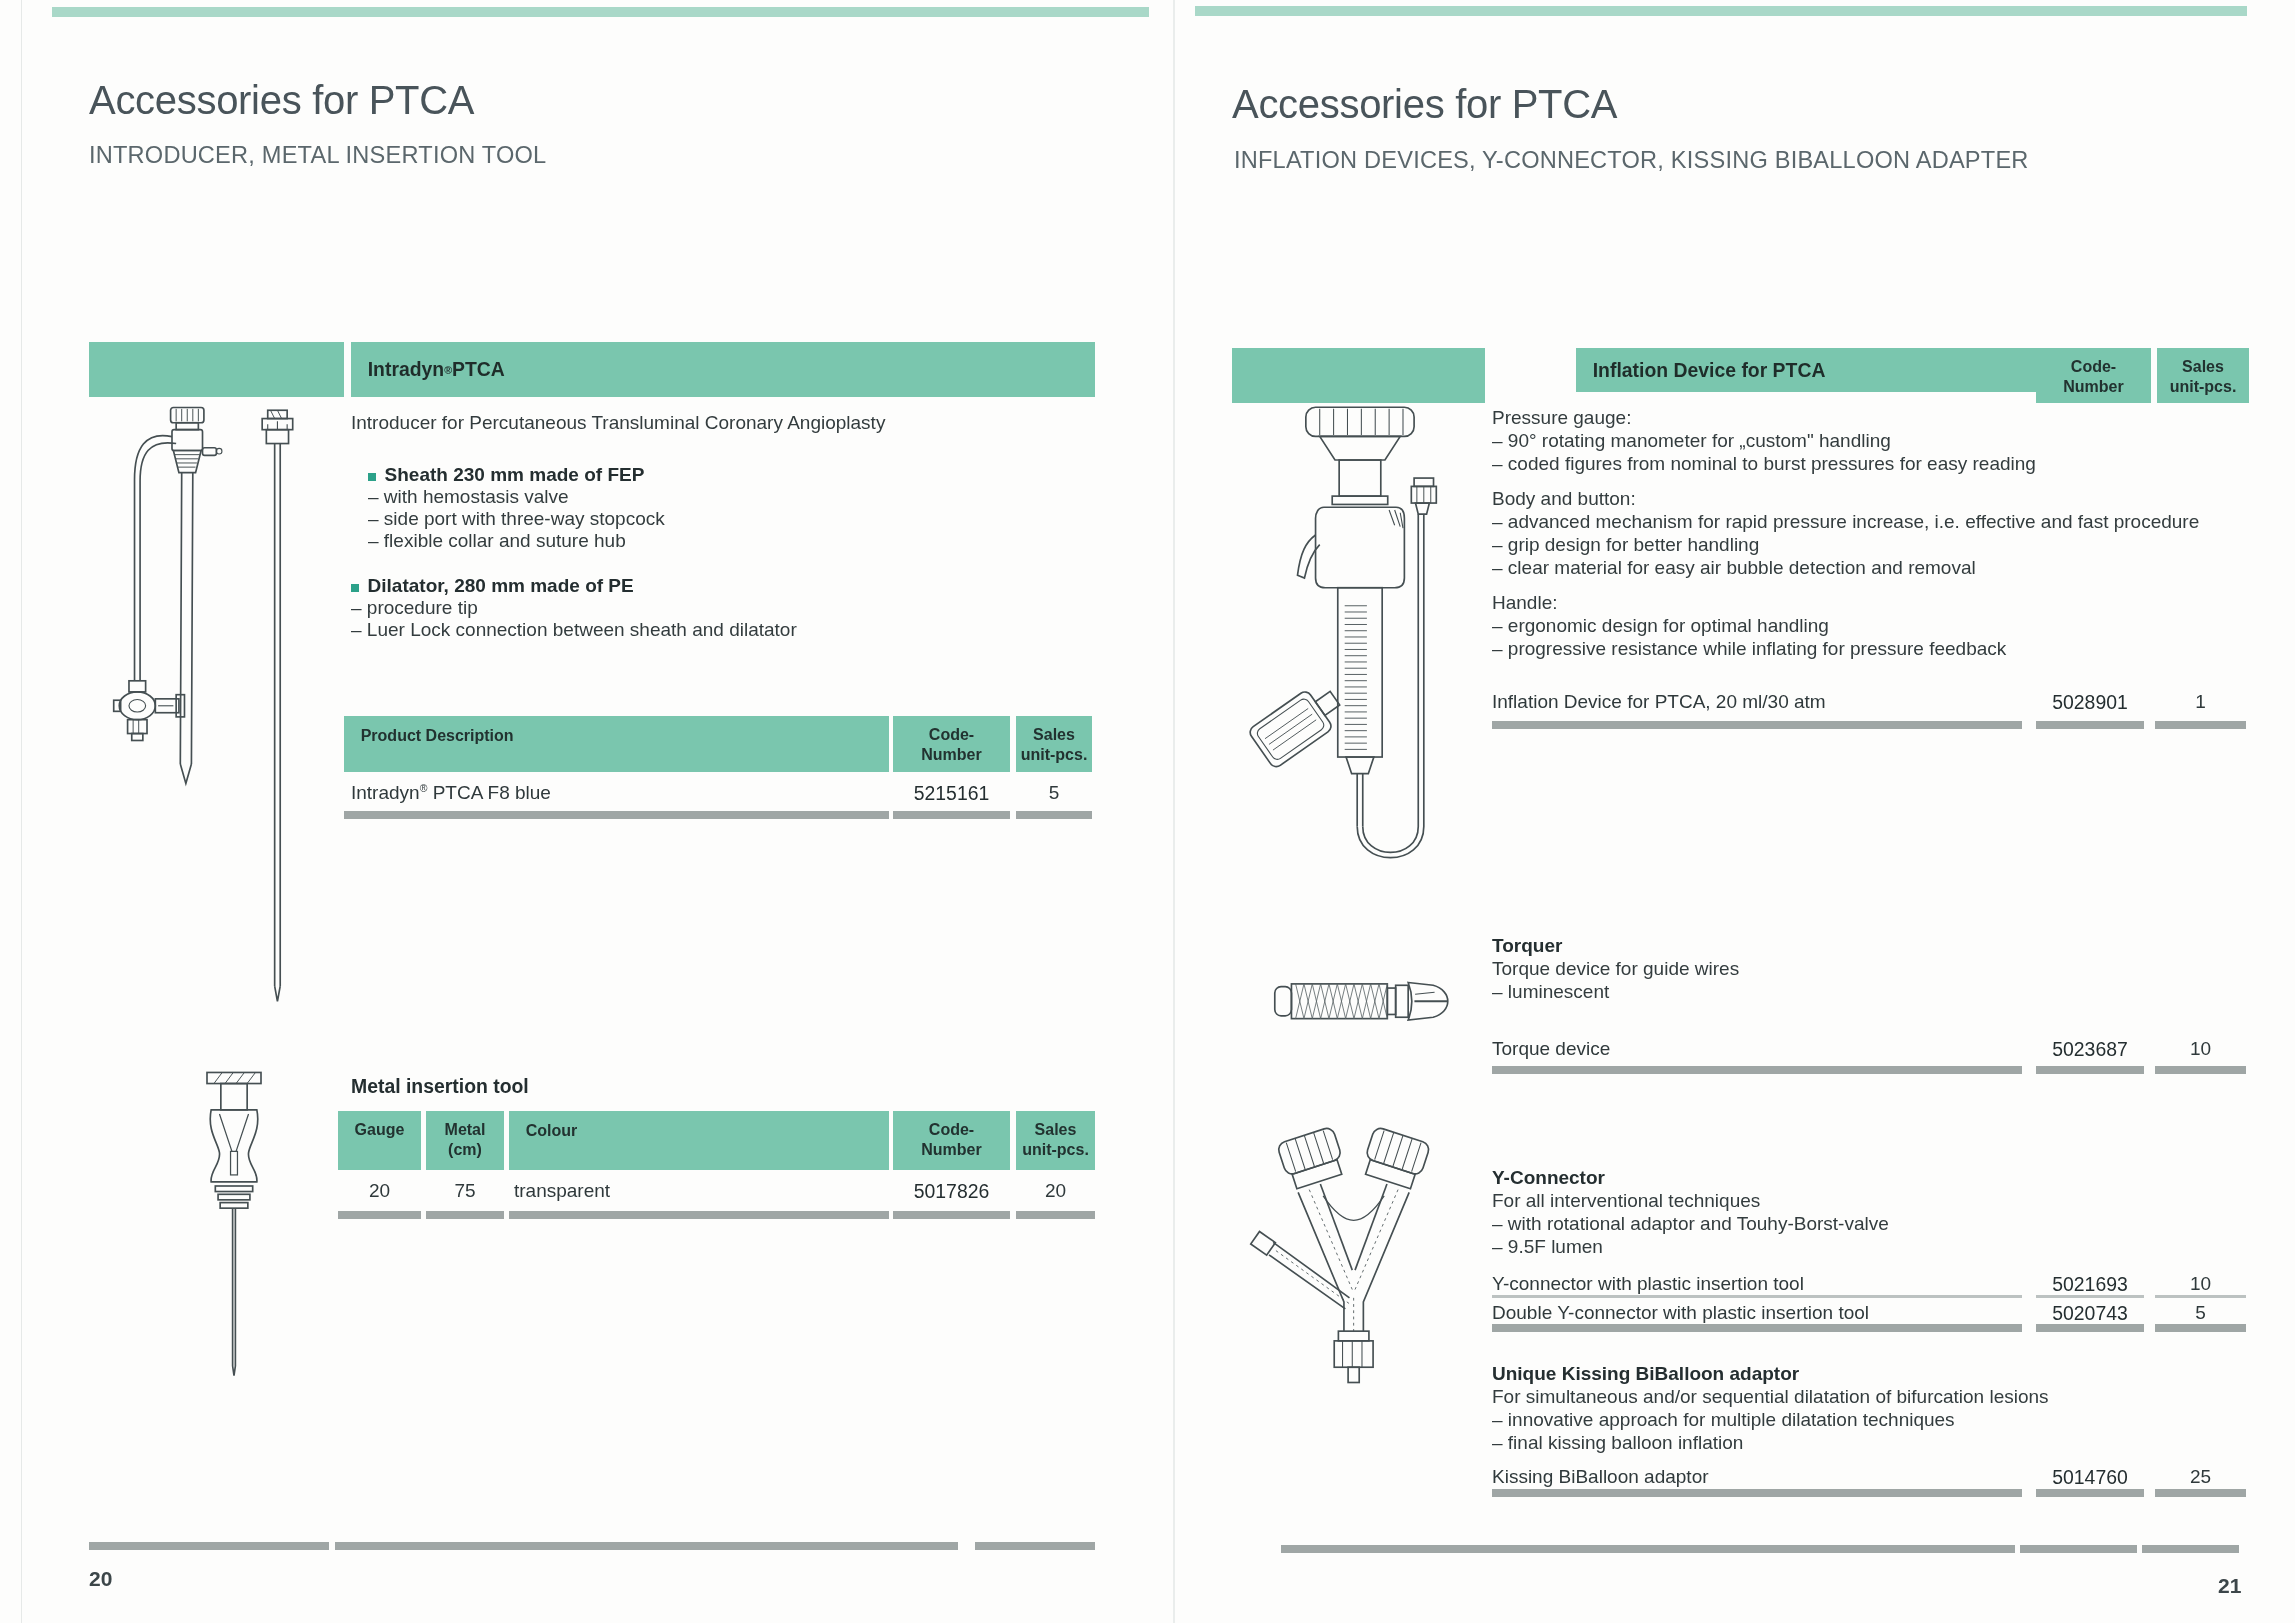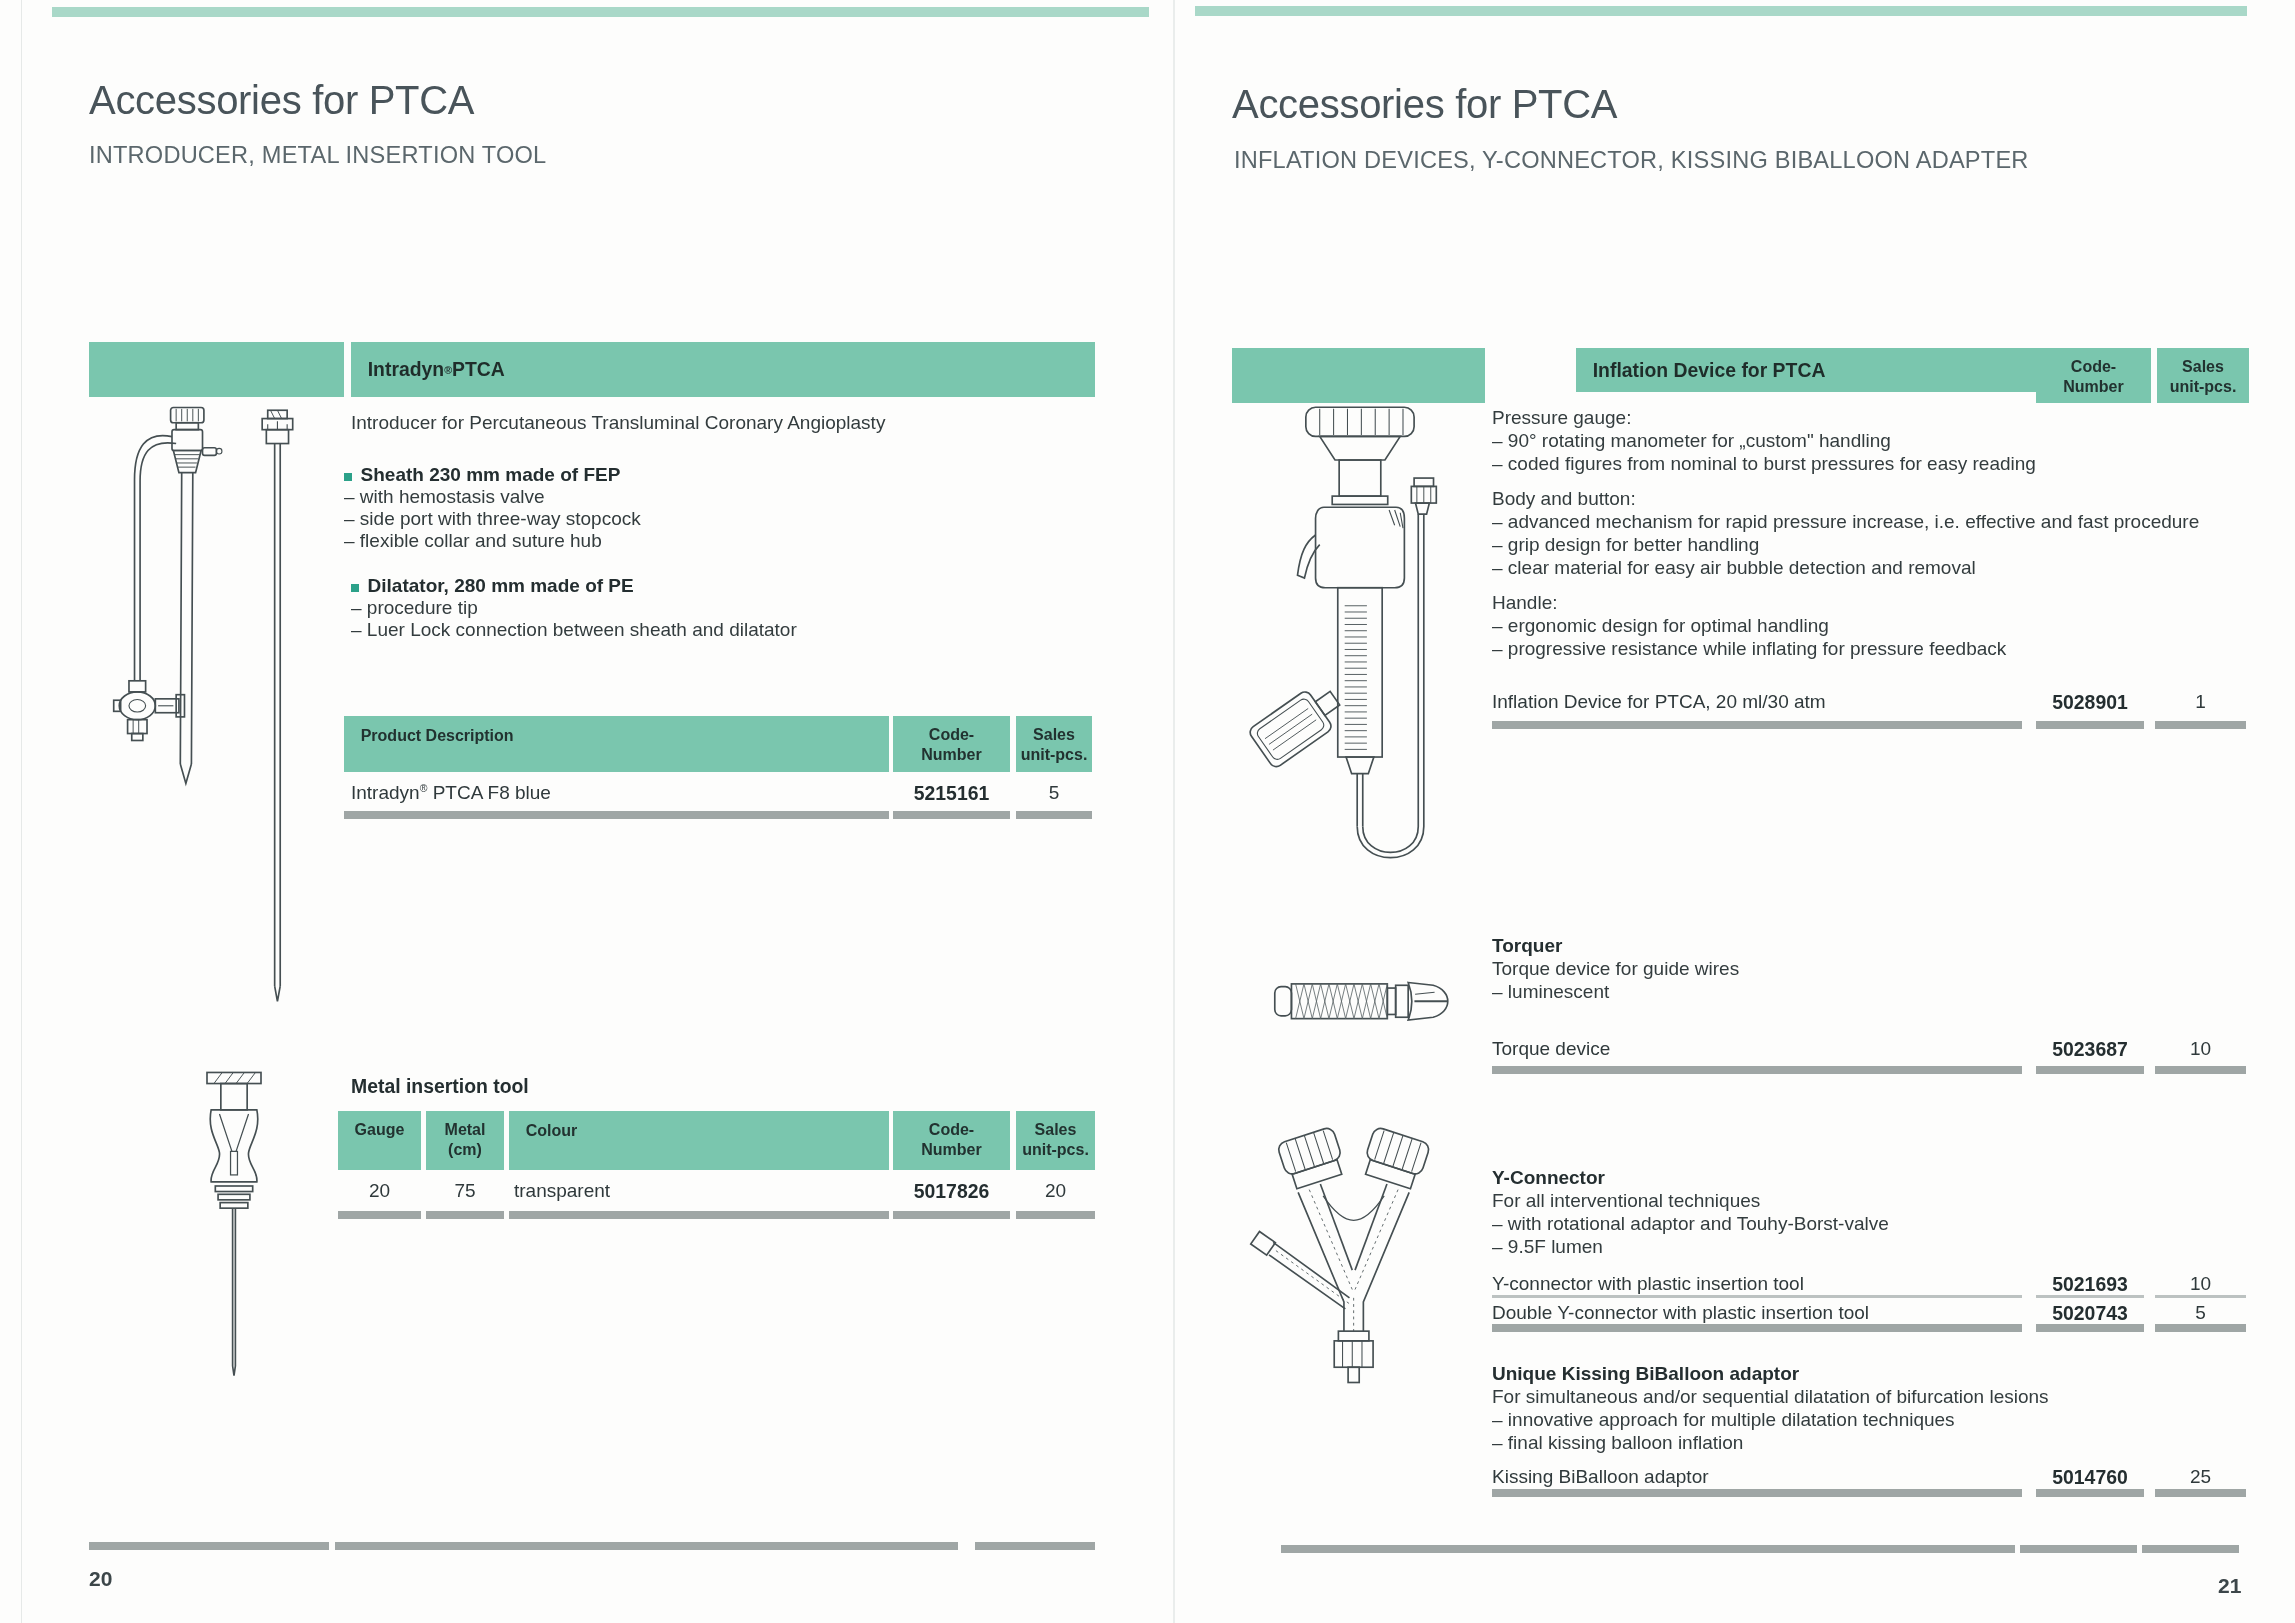--- a/index.html
+++ b/index.html
@@ -11,21 +11,21 @@
   .band{background:#7ac6ae;}
   .band-label{display:flex;align-items:center;padding-left:16.7px;font-weight:bold;font-size:19.4px;color:#1f2d2a;}
   .hcell{font-weight:bold;font-size:16px;color:#223230;line-height:20px;box-sizing:border-box;}
   .hcell.center{display:flex;flex-direction:column;align-items:center;padding-top:9px;}
   .hcell.left{padding:10.4px 0 0 16.7px;}
   .body27{font-size:19px;line-height:23px;}
   .lh32{line-height:22px;}
   .bold{font-weight:bold;color:#242e30;}
   .sq::before{content:"";display:inline-block;width:7.6px;height:7.6px;background:#2ca189;margin-right:9px;}
   .rowdesc{font-size:19px;color:#2f393b;white-space:nowrap;}
-  .rowcode{font-weight:bold;font-size:19.4px;color:#242e30;text-align:center;}
+  .rowcode{font-weight:normal;font-size:19.4px;color:#242e30;text-align:center;}
   .rowunit{font-size:19px;color:#2f393b;text-align:center;}
   .bar{background:#9fa6a5;}
   .rule{background:#bcc2c1;}
   .pagenum{font-size:21px;font-weight:bold;color:#3c4649;}
   .topstrip{background:#a9d8c8;}
   svg{display:block;}
   sup{font-size:0.55em;}
 </style>
 </head>
 <body>
@@ -43,21 +43,21 @@
   <div class="abs band" style="left:89px;top:342px;width:255px;height:55px;"></div>
   <div class="abs band band-label" style="left:351px;top:342px;width:602px;height:55px;">
     <span>Intradyn</span>
       <sup>®</sup>
       <span> PTCA</span>
   </div>
   <div class="abs band" style="left:958px;top:342px;width:137px;height:55px;"></div>
 
   <div class="abs body27" style="left:351px;top:411px;">Introducer for Percutaneous Transluminal Coronary Angioplasty</div>
 
-  <div class="abs body27 lh32" style="left:344px;top:464px;width:659px;">
+  <div class="abs body27 lh32" style="left:368px;top:464px;width:659px;">
     <div class="bold sq">Sheath 230 mm made of FEP</div>
     <div>– with hemostasis valve</div>
     <div>– side port with three-way stopcock</div>
     <div>– flexible collar and suture hub</div>
   </div>
 
   <div class="abs body27 lh32" style="left:351px;top:575px;width:659px;">
     <div class="bold sq">Dilatator, 280 mm made of PE</div>
     <div>– procedure tip</div>
     <div>– Luer Lock connection between sheath and dilatator</div>

